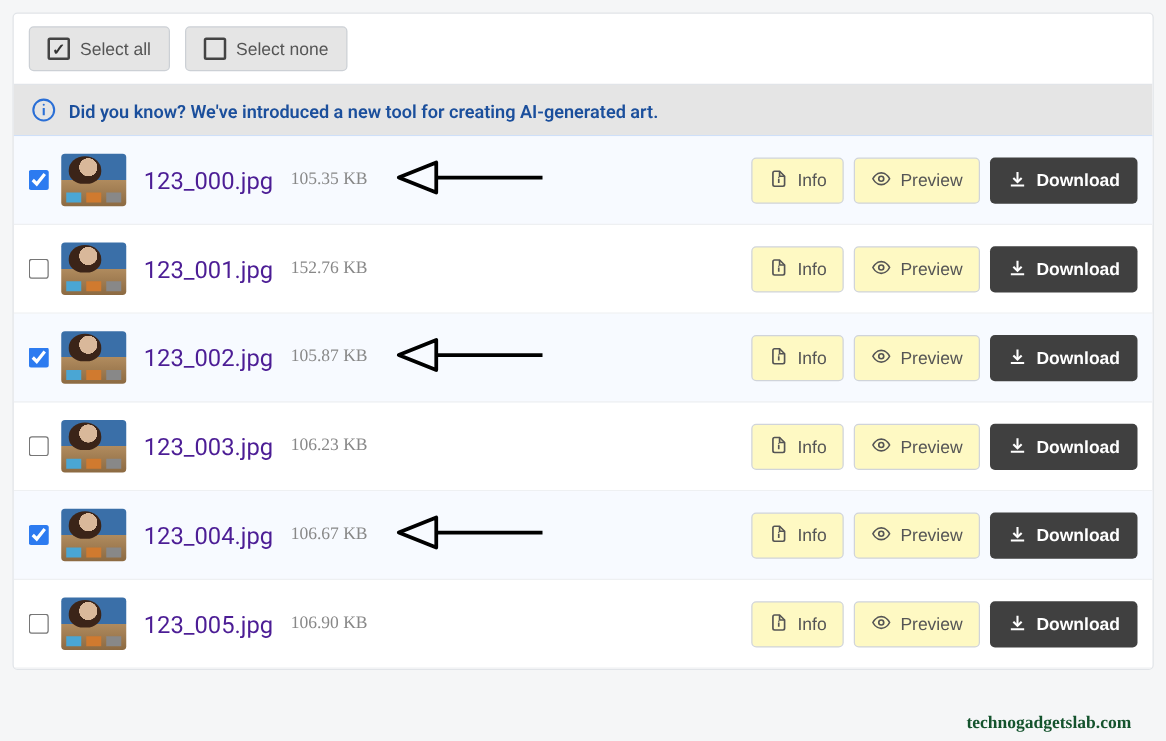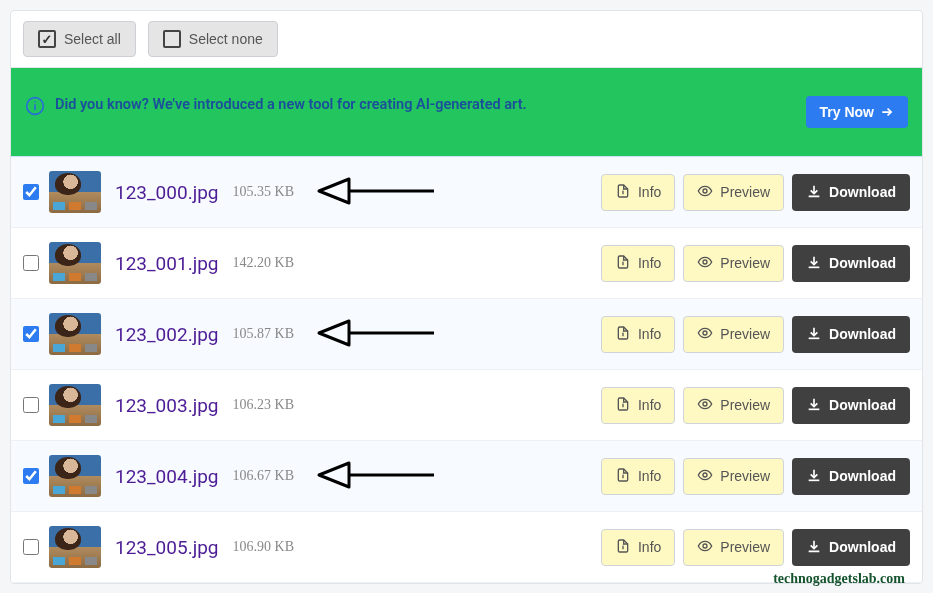--- a/index.html
+++ b/index.html
@@ -6,21 +6,21 @@
 body { font-family: -apple-system, BlinkMacSystemFont, "Segoe UI", Roboto, Arial, sans-serif; background: #f5f6f7; font-size: 14px; color: #333; width: 933px; height: 593px; overflow: hidden; }
 
 .container { padding: 10px 10px 0 10px; }
 .panel { background: #fff; border: 1px solid #e1e4e8; border-radius: 4px; overflow: hidden; }
 
 .toolbar { display: flex; gap: 12px; padding: 10px 12px; border-bottom: 1px solid #e1e4e8; }
 .sel-btn { display: inline-flex; align-items: center; gap: 8px; padding: 8px 14px; border: 1px solid #ccd0d5; border-radius: 4px; background: #e5e5e5; color: #555; cursor: pointer; font-size: 14px; }
 .sel-btn .box { width: 18px; height: 18px; border: 2px solid #444; border-radius: 2px; display: inline-flex; align-items: center; justify-content: center; }
 .sel-btn .box.checked::after { content: "✓"; font-weight: bold; font-size: 13px; color: #333; line-height: 1; }
 
-.banner { display: flex; align-items: flex-start; padding: 28px 14px; background: #22c55e; border-bottom: 1px solid #cfe0f9; }
+.banner { display: flex; align-items: flex-end; padding: 10px 14px; background: #e5e5e5; border-bottom: 1px solid #cfe0f9; }
 .banner-icon { width: 20px; height: 20px; margin-right: 10px; color: #2a6fd6; flex-shrink: 0; }
 .banner-text { color: #1b4f9c; font-weight: 600; font-size: 14.5px; flex: 1; }
 .try-btn { display: inline-flex; align-items: center; gap: 6px; background: #2d7bf0; color: #fff; border: none; border-radius: 4px; padding: 8px 14px; font-weight: 600; cursor: pointer; font-size: 14px; }
 
 .row { display: flex; align-items: center; padding: 14px 12px; border-bottom: 1px solid #eef0f2; position: relative; }
 .row.sel { background: #f7faff; }
 .row-cb { width: 16px; height: 16px; margin-right: 10px; cursor: pointer; accent-color: #2d7bf0; }
 .thumb { width: 52px; height: 42px; border-radius: 3px; margin-right: 14px; background: linear-gradient(180deg, #3a6fa8 0%, #3a6fa8 50%, #b08b5e 50%, #8c6a42 100%); position: relative; overflow: hidden; flex-shrink: 0; }
 .thumb::before { content: ""; position: absolute; left: 6px; top: 2px; width: 26px; height: 22px; background: radial-gradient(circle at 60% 40%, #d9b89a 35%, #3b2418 36%); border-radius: 50% 50% 45% 45%; }
 .thumb::after { content: ""; position: absolute; bottom: 3px; left: 4px; width: 12px; height: 8px; background: #4aa6d4; box-shadow: 16px 0 0 #d07a2f, 32px 0 0 #888; }
@@ -54,27 +54,20 @@
       </button>
     </div>
 
     <div class="banner">
       <svg class="banner-icon" viewBox="0 0 24 24" fill="none" stroke="currentColor" stroke-width="2">
         <circle cx="12" cy="12" r="10"></circle>
           <line x1="12" y1="10" x2="12" y2="17"></line>
           <circle cx="12" cy="7" r="1" fill="currentColor" stroke="none"></circle>
       </svg>
       <span class="banner-text">Did you know? We've introduced a new tool for creating AI-generated art.</span>
-      <button class="try-btn">
-        <span>Try Now</span>
-        <svg width="14" height="14" viewBox="0 0 24 24" fill="none" stroke="currentColor" stroke-width="3">
-            <line x1="4" y1="12" x2="18" y2="12"></line>
-            <polyline points="13 6 19 12 13 18"></polyline>
-          </svg>
-      </button>
     </div>
 
     <div id="file-list">
         <div class="row sel">
           <input type="checkbox" class="row-cb" checked="" style="">
           <div class="thumb"></div>
           <a class="fname">123_000.jpg</a>
           <span class="fsize">105.35 KB</span>
           <span class="arrow"><svg width="130" height="30" viewBox="0 0 130 30">
               <g fill="none" stroke="#000" stroke-width="3">
@@ -107,21 +100,21 @@
                   <line x1="4" y1="20" x2="20" y2="20"></line>
                 </svg></span>
               <span>Download</span>
             </button>
           </div>
         </div>
         <div class="row">
           <input type="checkbox" class="row-cb" style="">
           <div class="thumb"></div>
           <a class="fname">123_001.jpg</a>
-          <span class="fsize">142.20 KB</span>
+          <span class="fsize">152.76 KB</span>
           <div class="spacer"></div>
           <div class="actions">
             <button class="act-btn">
               <span><svg viewBox="0 0 24 24" fill="none" stroke="currentColor" stroke-width="2">
                   <path d="M13 3H7a2 2 0 0 0-2 2v14a2 2 0 0 0 2 2h10a2 2 0 0 0 2-2V9z"></path>
                   <path d="M13 3v6h6"></path>
                   <line x1="12" y1="12" x2="12" y2="17"></line>
                   <circle cx="12" cy="10.5" r="0.8" fill="currentColor" stroke="none"></circle>
                 </svg></span>
               <span>Info</span>

